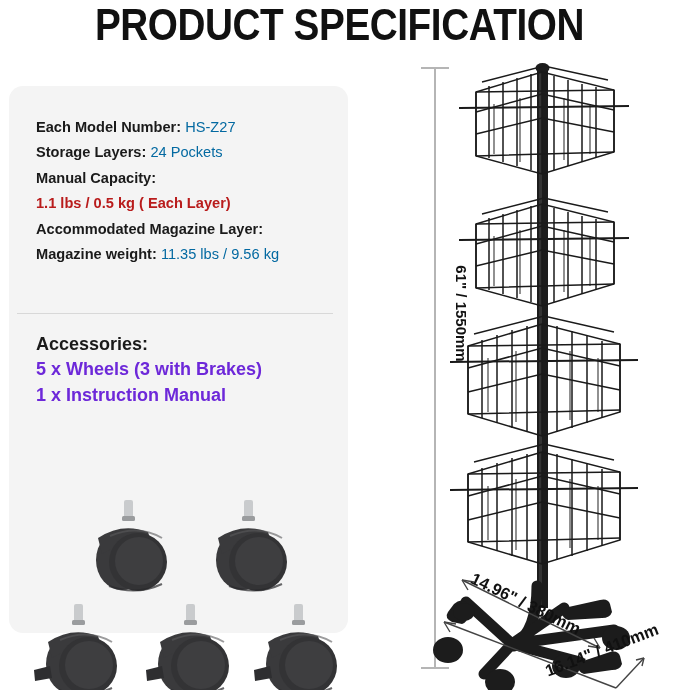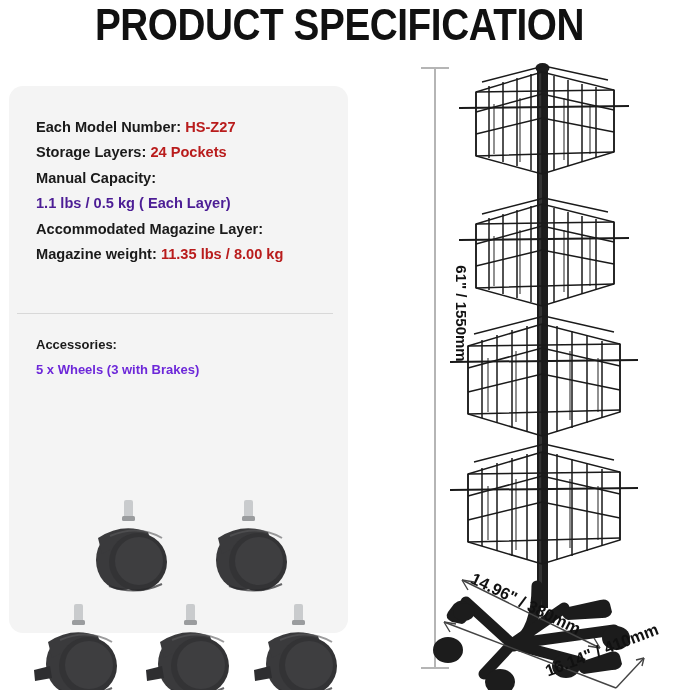--- a/index.html
+++ b/index.html
@@ -52,44 +52,44 @@
     width: 300px;
   }
   .spec-line {
     font-size: 14.6px;
     line-height: 25.4px;
     color: #1a1a1a;
     font-weight: 700;
     white-space: nowrap;
   }
   .spec-line .val {
+    color: #0369a1;
+    font-weight: 400;
+  }
+  .spec-line.value-only {
     color: #b91c1c;
-    font-weight: 700;
-  }
-  .spec-line.value-only {
-    color: #4c1d95;
   }
 
   #spec-divider {
     position: absolute;
     left: 8px;
     top: 227px;
     width: 316px;
     height: 1px;
     background: #d8d8d8;
   }
 
   .acc-block {
     position: absolute;
     left: 27px;
     top: 246px;
     width: 300px;
   }
   .acc-line {
-    font-size: 13px;
+    font-size: 18px;
     line-height: 25.4px;
     font-weight: 700;
     color: #1a1a1a;
     white-space: nowrap;
   }
   .acc-line.val {
     color: #6d28d9;
   }
 
   
@@ -179,30 +179,31 @@
 
     <div class="spec-line value-only">1.1 lbs / 0.5 kg ( Each Layer)</div>
 
     <div class="spec-line">
       <span>Accommodated Magazine Layer:</span>
     </div>
 
 
     <div class="spec-line">
       <span>Magazine weight:</span>
-      <span class="val">11.35 lbs / 8.00 kg</span>
+      <span class="val">11.35 lbs / 9.56 kg</span>
     </div>
 
   </div>
 
   <div id="spec-divider"></div>
 
   <div class="acc-block">
     <div class="acc-line">Accessories:</div>
     <div class="acc-line val">5 x Wheels (3 with Brakes)</div>
+    <div class="acc-line val">1 x Instruction Manual</div>
   </div>
 
   <div id="caster-area">
 
     <div class="caster" style="left:58px; top:8px;">
       <svg viewBox="0 0 108 108" xmlns="http://www.w3.org/2000/svg">
         <rect x="48" y="2" width="9" height="20" rx="2" fill="#c9cbcd"></rect>
         <rect x="46" y="18" width="13" height="5" rx="1.5" fill="#9a9c9e"></rect>
         <ellipse cx="46" cy="62" rx="26" ry="30" fill="#3a3a3c"></ellipse>
         <path d="M22 40 Q46 24 72 34 L78 52 Q52 40 26 56 Z" fill="#3a3a3c"></path>

